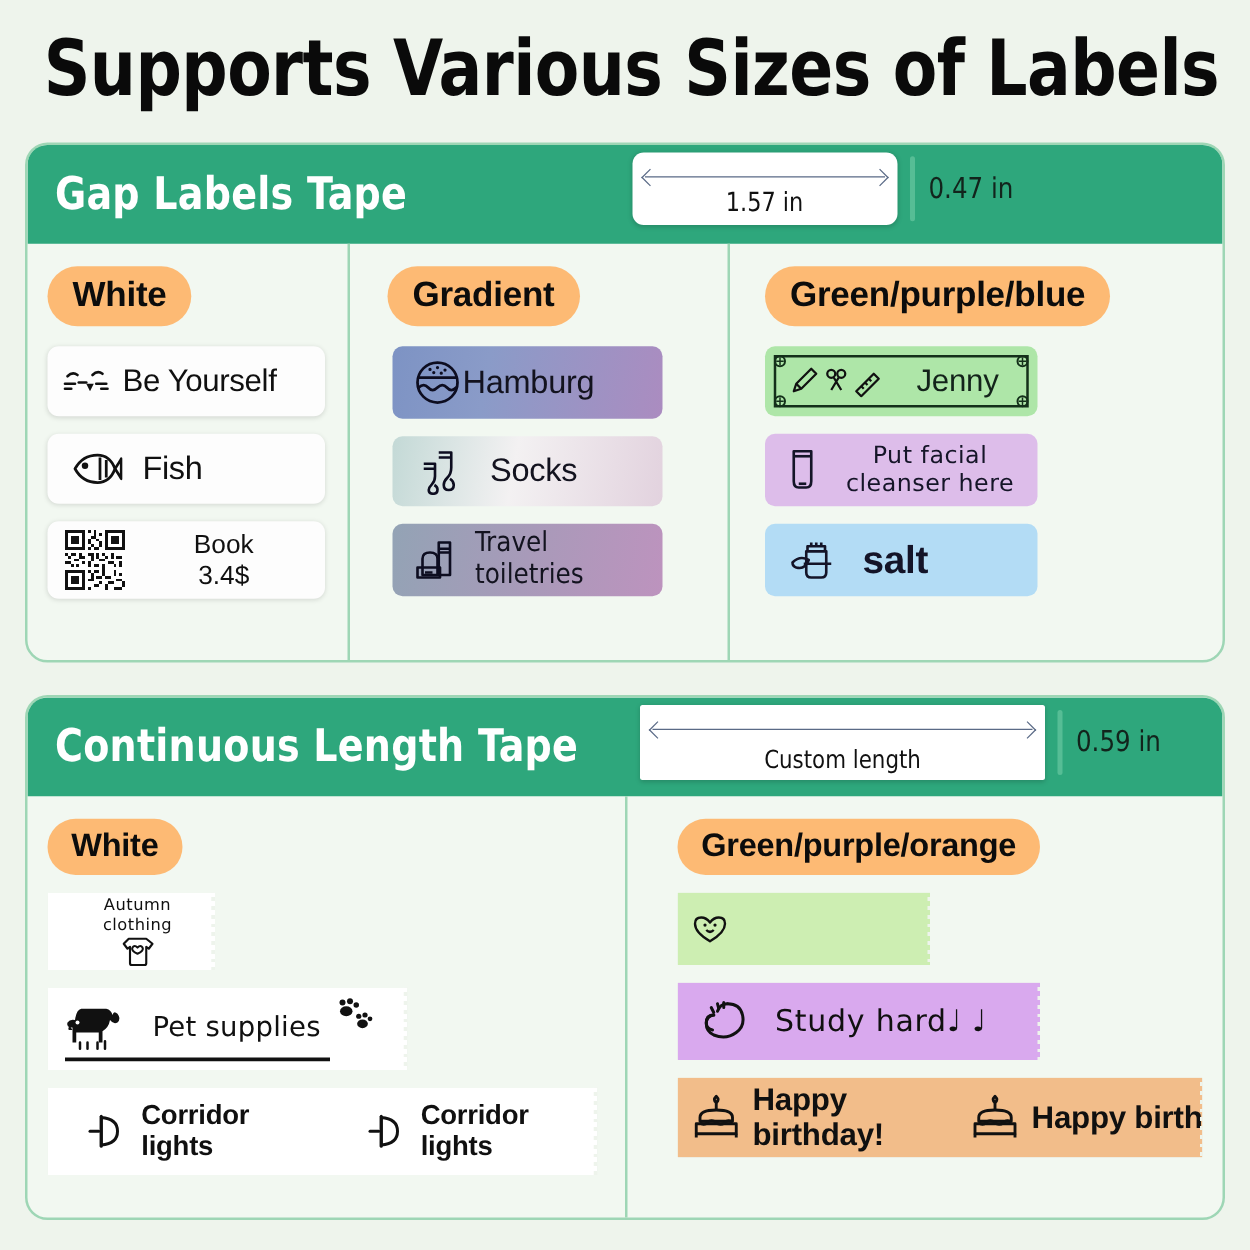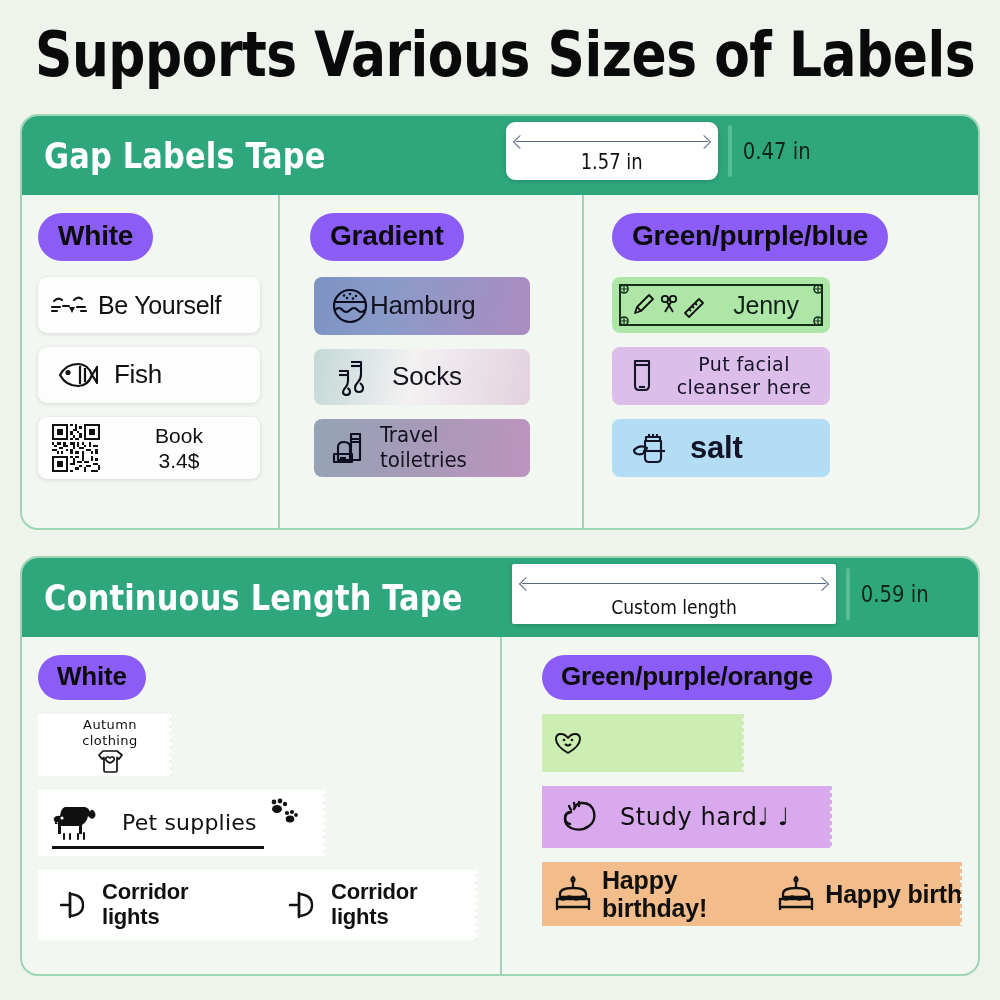--- a/index.html
+++ b/index.html
@@ -96,21 +96,21 @@
     transform: scaleX(0.95);
   }
 
   
   .cols { position: relative; display: flex; height: calc(100% - 74px); }
   .col { position: relative; padding: 18px 0 0 0; }
   .col + .col { border-left: 2px solid #9ed6b5; }
 
   .pill {
     display: inline-block;
-    background: #8b5cf6;
+    background: #fdba74;
     color: #0c0c0c;
     border-radius: 999px;
     padding: 7px 20px 9px 20px;
     font-weight: 700;
     font-size: 28px;
     letter-spacing: -0.2px;
     white-space: nowrap;
   }
   .pill.sm { font-size: 26px; padding: 6px 19px 8px 19px; }
 
@@ -438,21 +438,21 @@
                   <circle cx="22" cy="15" r="2.1"></circle>
                     <circle cx="27" cy="14" r="2.1"></circle>
                     <circle cx="31" cy="17" r="1.9"></circle>
                   <ellipse cx="25" cy="21" rx="4.3" ry="3.5"></ellipse>
                 </g>
               </svg>
             </span>
             <span style="position:absolute;left:14px;bottom:7px;width:212px;height:3px;background:#111;"></span>
           </div>
 
-          <div class="label torn" style="width:440px;height:70px;padding-left:20px;gap:10px;justify-content:center;">
+          <div class="label torn" style="width:440px;height:70px;padding-left:31px;gap:10px;justify-content:center;">
             <span class="ico">
               <svg width="34" height="30" viewBox="0 0 34 30">
                 <g stroke="#111" stroke-width="2.4" fill="none" stroke-linecap="round">
                   <path d="M3 15 h7"></path>
                     <path d="M12 3 v24"></path>
                   <path d="M12 4 q13 1 13 11 q0 10 -13 11 z"></path>
                 </g>
               </svg>
             </span>
             <span class="txt bold-round" style="font-size:22px;">Corridor lights</span>

